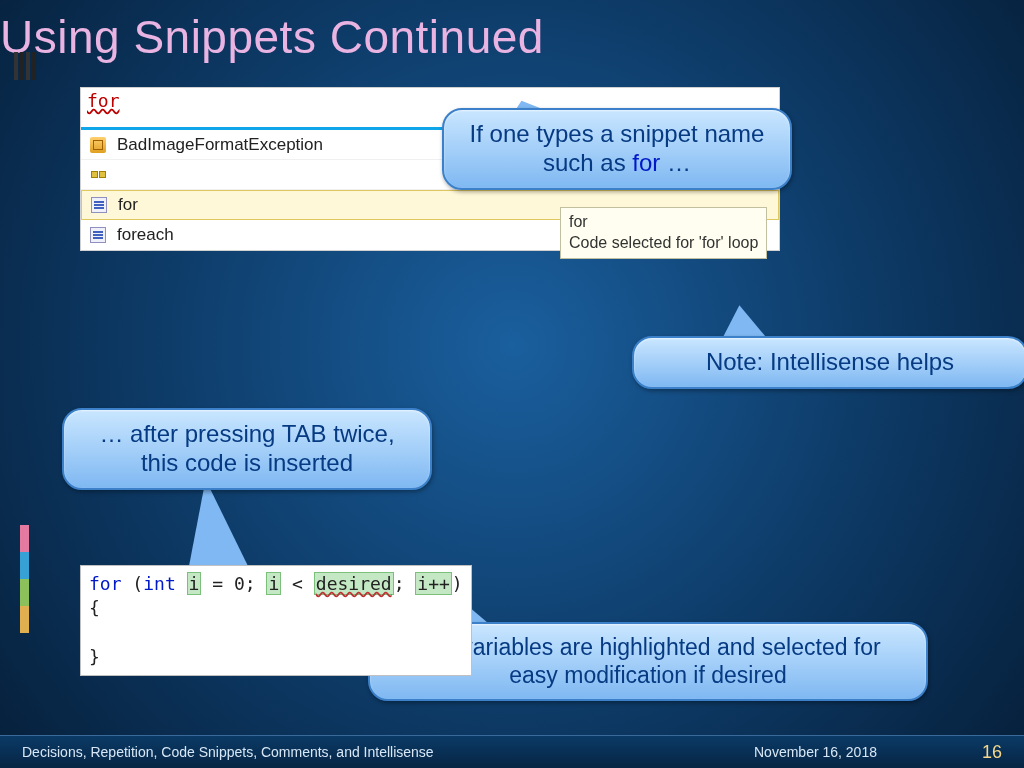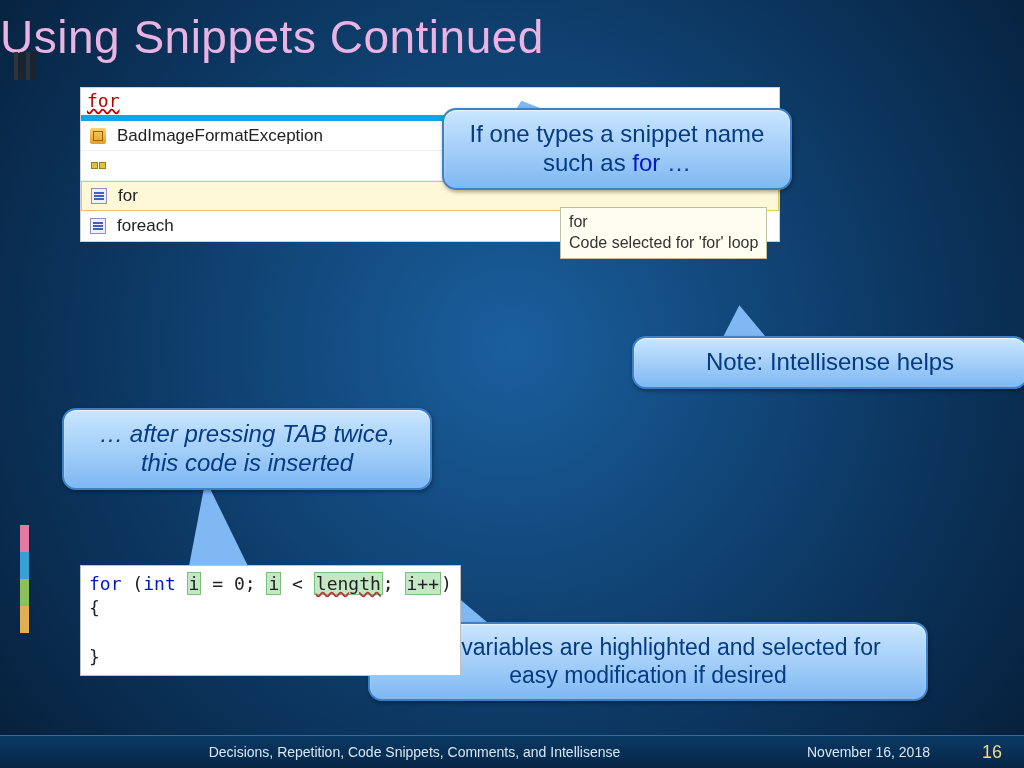--- a/index.html
+++ b/index.html
@@ -18,21 +18,21 @@
   .stripes { position: absolute; top: 52px; left: 14px; }
   .stripes .bar { width: 4px; height: 28px; background: #333; display: inline-block; margin-right: 2px; }
   .stripes .bar.t { background: #222; }
   
   .ipanel {
     position: absolute; left: 80px; top: 87px; width: 700px;
     background: #fff; border: 1px solid #d0d0d0;
   }
   .typed { padding: 2px 6px 0 6px; font-family: Consolas, monospace; font-size: 18px; color:#0018c8; }
   .typed .sq { color:#b00; text-decoration: underline wavy #b00; }
-  .dropdown { border-top: 6px solid #0ea5e9; margin-top:4px; }
+  .dropdown { border-top: 3px solid #0ea5e9; margin-top:16px; }
   .dd-row { display:flex; align-items:center; height:30px; border-bottom:1px solid #f0f0f0; padding-left:6px; font-size:17px; color:#222; }
   .dd-row:last-child { border-bottom:none; }
   .dd-row.sel { background:#fff8d8; border:1px solid #e0c860; }
   .dd-icon { width:22px; height:22px; margin-right:8px; display:flex; align-items:center; justify-content:center; }
   .ico-class { background:linear-gradient(#ffd070,#e0a020); width:16px;height:16px; border-radius:2px; position:relative; }
   .ico-class::after{content:"";position:absolute;left:3px;top:3px;width:8px;height:8px;border:1px solid #a06000;}
   .ico-enum { display:flex; gap:1px; }
   .ico-enum span{width:7px;height:7px;background:#e0c040;border:1px solid #a08000;}
   .ico-snip { width:16px;height:16px;background:#f0f0f8;border:1px solid #9090c0;position:relative;}
   .ico-snip::after{content:"";position:absolute;left:2px;top:3px;width:10px;height:2px;background:#4060c0;box-shadow:0 3px 0 #4060c0,0 6px 0 #4060c0;}
@@ -45,46 +45,46 @@
   .codepanel {
     position:absolute; left:80px; top:565px; background:#fff; border:1px solid #c0c0c0;
     padding:6px 8px; font-family:Consolas,monospace; font-size:18px; line-height:1.35; color:#222;
   }
   .kw { color:#0018c8; }
   .hl { background:#c4e8c4; border:1px solid #7abf7a; padding:0 1px; }
   .sqg { text-decoration: underline wavy #b33; }
   
   .callout {
     position:absolute; background:linear-gradient(#c9e6ff,#7fb8f2);
-    border:2px solid #3b80c9; border-radius:14px; padding:10px 18px;
+    border:2px solid #3b80c9; border-radius:20px; padding:10px 18px;
     color:#063a82; font-size:24px; text-align:center; line-height:1.2;
     box-shadow: 1px 2px 4px rgba(0,0,0,.35), inset 0 1px 2px rgba(255,255,255,.6);
   }
   .callout .kw2 { color:#0018c8; }
   .callout.c1 { left:442px; top:108px; width:350px; }
   .callout.c2 { left:632px; top:336px; width:396px; }
-  .callout.c3 { left:62px;  top:408px; width:370px;font-style:italic; }
+  .callout.c3 { left:62px;  top:408px; width:370px; }
   .callout.c4 { left:368px; top:622px; width:560px; }
   .c4 { font-size:23px; }
   
   .tail { position:absolute; width:0; height:0; }
   .t1 { left:510px; top:100px; border-left:12px solid transparent; border-right:34px solid transparent; border-bottom:16px solid #7fb8f2; transform:rotate(-4deg); }
   .t2 { left:720px; top:305px; border-left:20px solid transparent; border-right:28px solid transparent; border-bottom:36px solid #7fb8f2; transform:rotate(-2deg);}
   .t3 { left:190px; top:480px; border-left:14px solid transparent; border-right:48px solid transparent; border-bottom:90px solid #7fb8f2; transform:rotate(2deg);}
   .t4 { left:430px; top:586px; border-left:18px solid transparent; border-right:40px solid transparent; border-bottom:42px solid #7fb8f2; transform:rotate(-6deg);}
   
   .footer {
     position:absolute; left:0; bottom:0; width:100%; height:30px;
     background:linear-gradient(#0a3a66,#072544);
     display:flex; align-items:center; color:#d7e7f5; font-size:14px;
-    padding: 16px 22px; border-top:1px solid #3a6a99;text-align:center;
+    padding: 16px 22px; border-top:1px solid #3a6a99;
   }
   .footer .left { flex:1; }
-  .footer .mid  { flex:0 0 auto; margin-right:52px; }
-  .footer .pg   { color:#f5d88a; font-size:18px; }
+  .footer .mid  { flex:0 0 auto; margin-right:84px; }
+  .footer .pg   { color:#f5d88a; font-size:18px;margin-left:21px; }
   .leftbars { position:absolute; left:20px; top:525px; }
   .leftbars div{ width:9px; height:27px; }
 </style>
 </head>
 <body>
 
 <div class="slide">
 
   <div class="title">Using Snippets Continued</div>
 
@@ -143,21 +143,21 @@
 
   <div class="leftbars">
     <div style="background:#e57aa0"></div>
     <div style="background:#37a1d6"></div>
     <div style="background:#8bc05a"></div>
     <div style="background:#e0b050"></div>
   </div>
 
   <div class="codepanel">
     <div>
-      <span class="kw">for</span><span> (</span><span class="kw">int</span><span> </span><span class="hl">i</span><span> = 0; </span><span class="hl">i</span><span> &lt; </span><span class="hl sqg">length</span><span>; </span><span class="hl">i++</span><span>)</span>
+      <span class="kw">for</span><span> (</span><span class="kw">int</span><span> </span><span class="hl">i</span><span> = 0; </span><span class="hl">i</span><span> &lt; </span><span class="hl sqg">desired</span><span>; </span><span class="hl">i++</span><span>)</span>
     </div>
     <div>{</div>
     <div>&nbsp;</div>
     <div>}</div>
   </div>
 
   <div class="footer">
     <div class="left">Decisions, Repetition, Code Snippets, Comments, and Intellisense</div>
     <div class="mid">November 16, 2018</div>
     <div class="pg">16</div>

